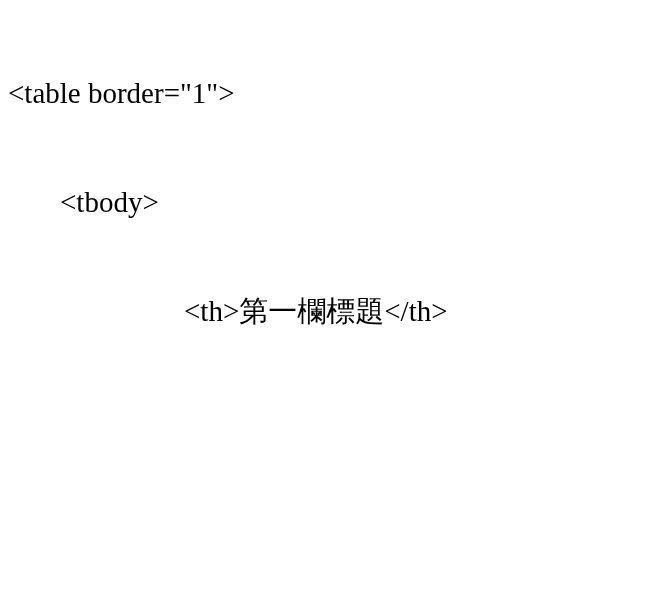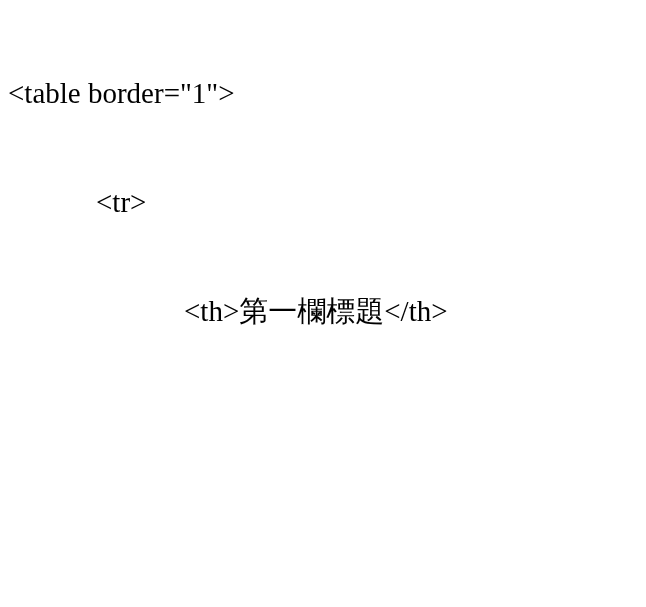--- a/index.html
+++ b/index.html
@@ -28,21 +28,21 @@
     .indent-0 { padding-left: 0px; }
     .indent-1 { padding-left: 52px; }
     .indent-2 { padding-left: 88px; }
     .indent-3 { padding-left: 176px; font-family: Liberation Serif, serif; }
   </style>
 </head>
 <body>
 
 <div class="code-block">
   <div class="code-line indent-0">&lt;table border="1"&gt;</div>
-  <div class="code-line indent-2">&lt;tr&gt;</div>
+  <div class="code-line indent-1">&lt;tbody&gt;</div>
   <div class="code-line indent-3">&lt;th&gt;第一欄標題&lt;/th&gt;</div>
   
   
   
   
   
   
   
   
   

